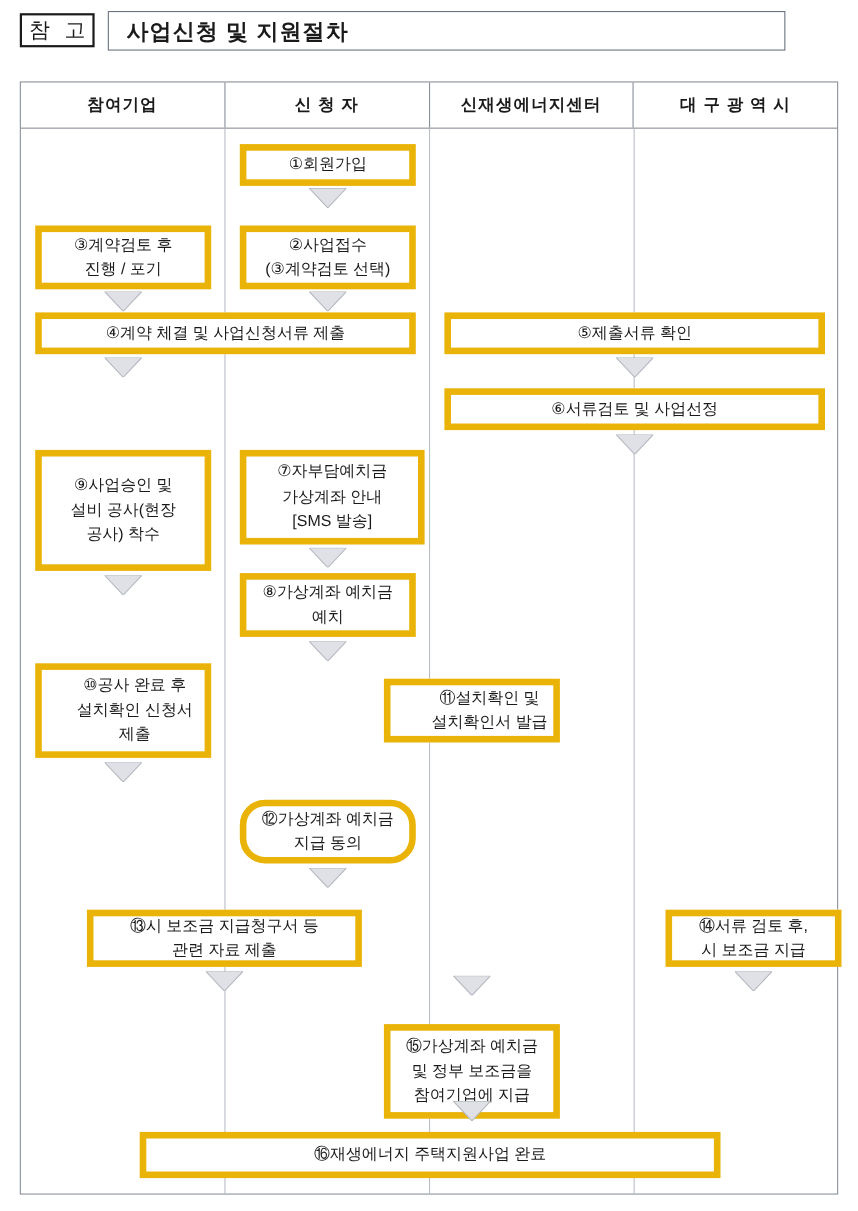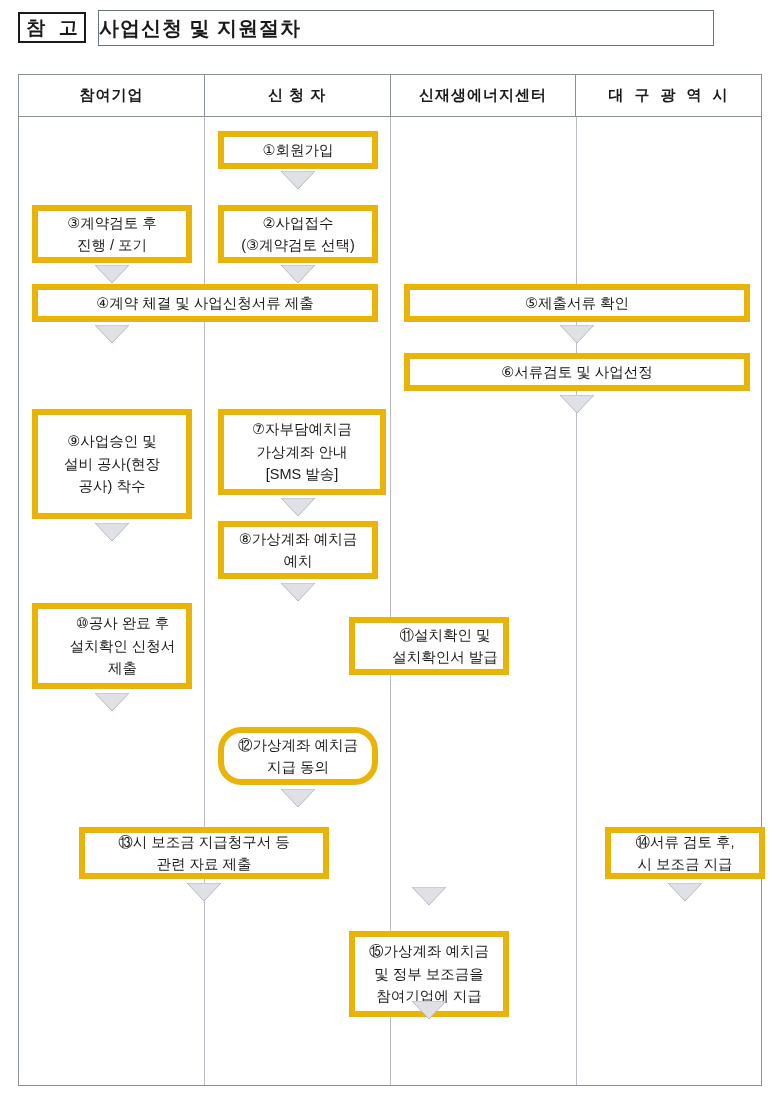--- a/index.html
+++ b/index.html
@@ -29,35 +29,36 @@
     left: 0;
     top: 2px;
     width: 68px;
     height: 31px;
     border: 2px solid #1a1a1a;
     background: #ffffff;
     display: flex;
     align-items: center;
     justify-content: center;
     font-size: 19px;
-    font-weight: bold;
+    font-weight: normal;
     letter-spacing: 4px;
     text-indent: 4px;
     box-sizing: border-box;
   }
   .title-box {
     position: absolute;
     left: 80px;
     top: 0;
     width: 616px;
     height: 36px;
     border: 1px solid #6c7480;
     box-sizing: border-box;
     display: flex;
     align-items: center;
+    padding-left: 16px;
     font-size: 20px;
     font-weight: bold;
     letter-spacing: 1px;
   }
 
   
   .frame {
     position: absolute;
     left: 18px;
     top: 74px;
@@ -80,21 +81,21 @@
     flex: 1 1 0;
     display: flex;
     align-items: center;
     justify-content: center;
     font-size: 15px;
     font-weight: bold;
     letter-spacing: 1px;
     border-right: 1px solid #8a9099;
     box-sizing: border-box;
   }
-  .col-head:last-child { border-right: none; font-family: Liberation Mono, monospace; }
+  .col-head:last-child { border-right: none; }
 
   
   .lane-sep {
     position: absolute;
     top: 42px;
     bottom: 0;
     width: 0;
     border-left: 1px solid #b9bec5;
   }
 
@@ -166,20 +167,21 @@
 설치확인서 발급</div>
   <div class="node" style="left:199px; top:652px; width:160px; height:58px;border-radius:23px;">⑫가상계좌 예치금
 지급 동의</div>
   <div class="node" style="left:60px;  top:752px; width:250px; height:52px;">⑬시 보조금 지급청구서 등
 관련 자료 제출</div>
   <div class="node" style="left:586px; top:752px; width:160px; height:52px;">⑭서류 검토 후,
 시 보조금 지급</div>
   <div class="node" style="left:330px; top:836px; width:160px; height:86px;margin-top:20px;">⑮가상계좌 예치금
 및 정부 보조금을
 참여기업에 지급</div>
+  <div class="node" style="left:108px; top:954px; width:528px; height:42px;">⑯재생에너지 주택지원사업 완료</div>
 
   <div class="arrow" style="left:262px; top:96px;">
     <svg viewBox="0 0 34 18" preserveAspectRatio="none">
         <polygon points="0,0 34,0 17,18" fill="#dfe1e6" stroke="#b5b9c0" stroke-width="1"></polygon>
       </svg>
   </div>
   <div class="arrow" style="left:262px; top:190px;">
     <svg viewBox="0 0 34 18" preserveAspectRatio="none">
         <polygon points="0,0 34,0 17,18" fill="#dfe1e6" stroke="#b5b9c0" stroke-width="1"></polygon>
       </svg>

